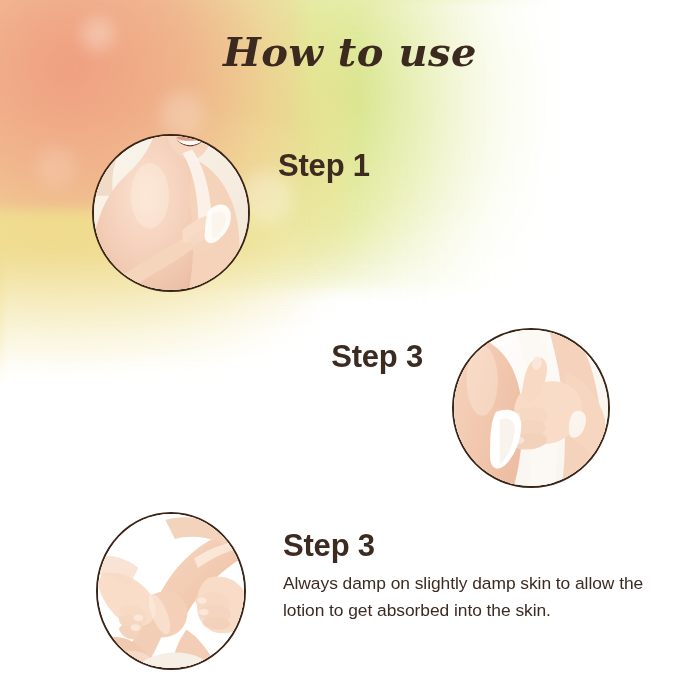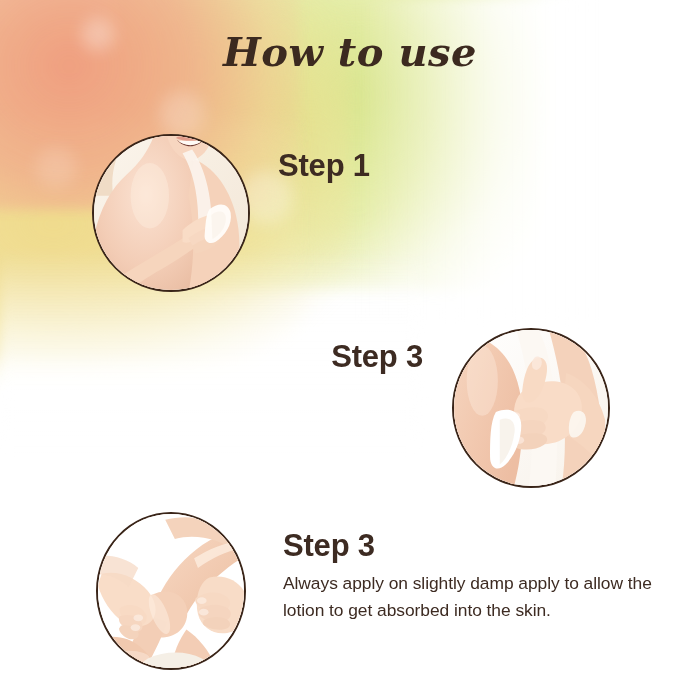--- a/index.html
+++ b/index.html
@@ -368,15 +368,15 @@
       <ellipse cx="112" cy="90" rx="5" ry="3.5" fill="#FBE9DD" opacity="0.9"></ellipse>
       <ellipse cx="114" cy="102" rx="5" ry="3.5" fill="#FBE9DD" opacity="0.9"></ellipse>
 
       <path d="M104 46 C120 36 136 30 150 28 L152 36 C138 38 122 46 108 56 Z" fill="#FFF4EA" opacity="0.65"></path>
       <ellipse cx="68" cy="104" rx="8" ry="22" fill="#FFF3E8" opacity="0.45" transform="rotate(-22 68 104)"></ellipse>
       <ellipse cx="36" cy="150" rx="22" ry="8" fill="#FFF3E8" opacity="0.4"></ellipse>
     </svg>
   </div>
 
   <div class="step-head" id="step3-head">Step 3</div>
-  <div class="step-body" id="step3-body">Always apply on slightly damp apply to allow the lotion to get absorbed into the skin.</div>
+  <div class="step-body" id="step3-body">Always damp on slightly damp skin to allow the lotion to get absorbed into the skin.</div>
 
 </div>
 
 </body></html>

